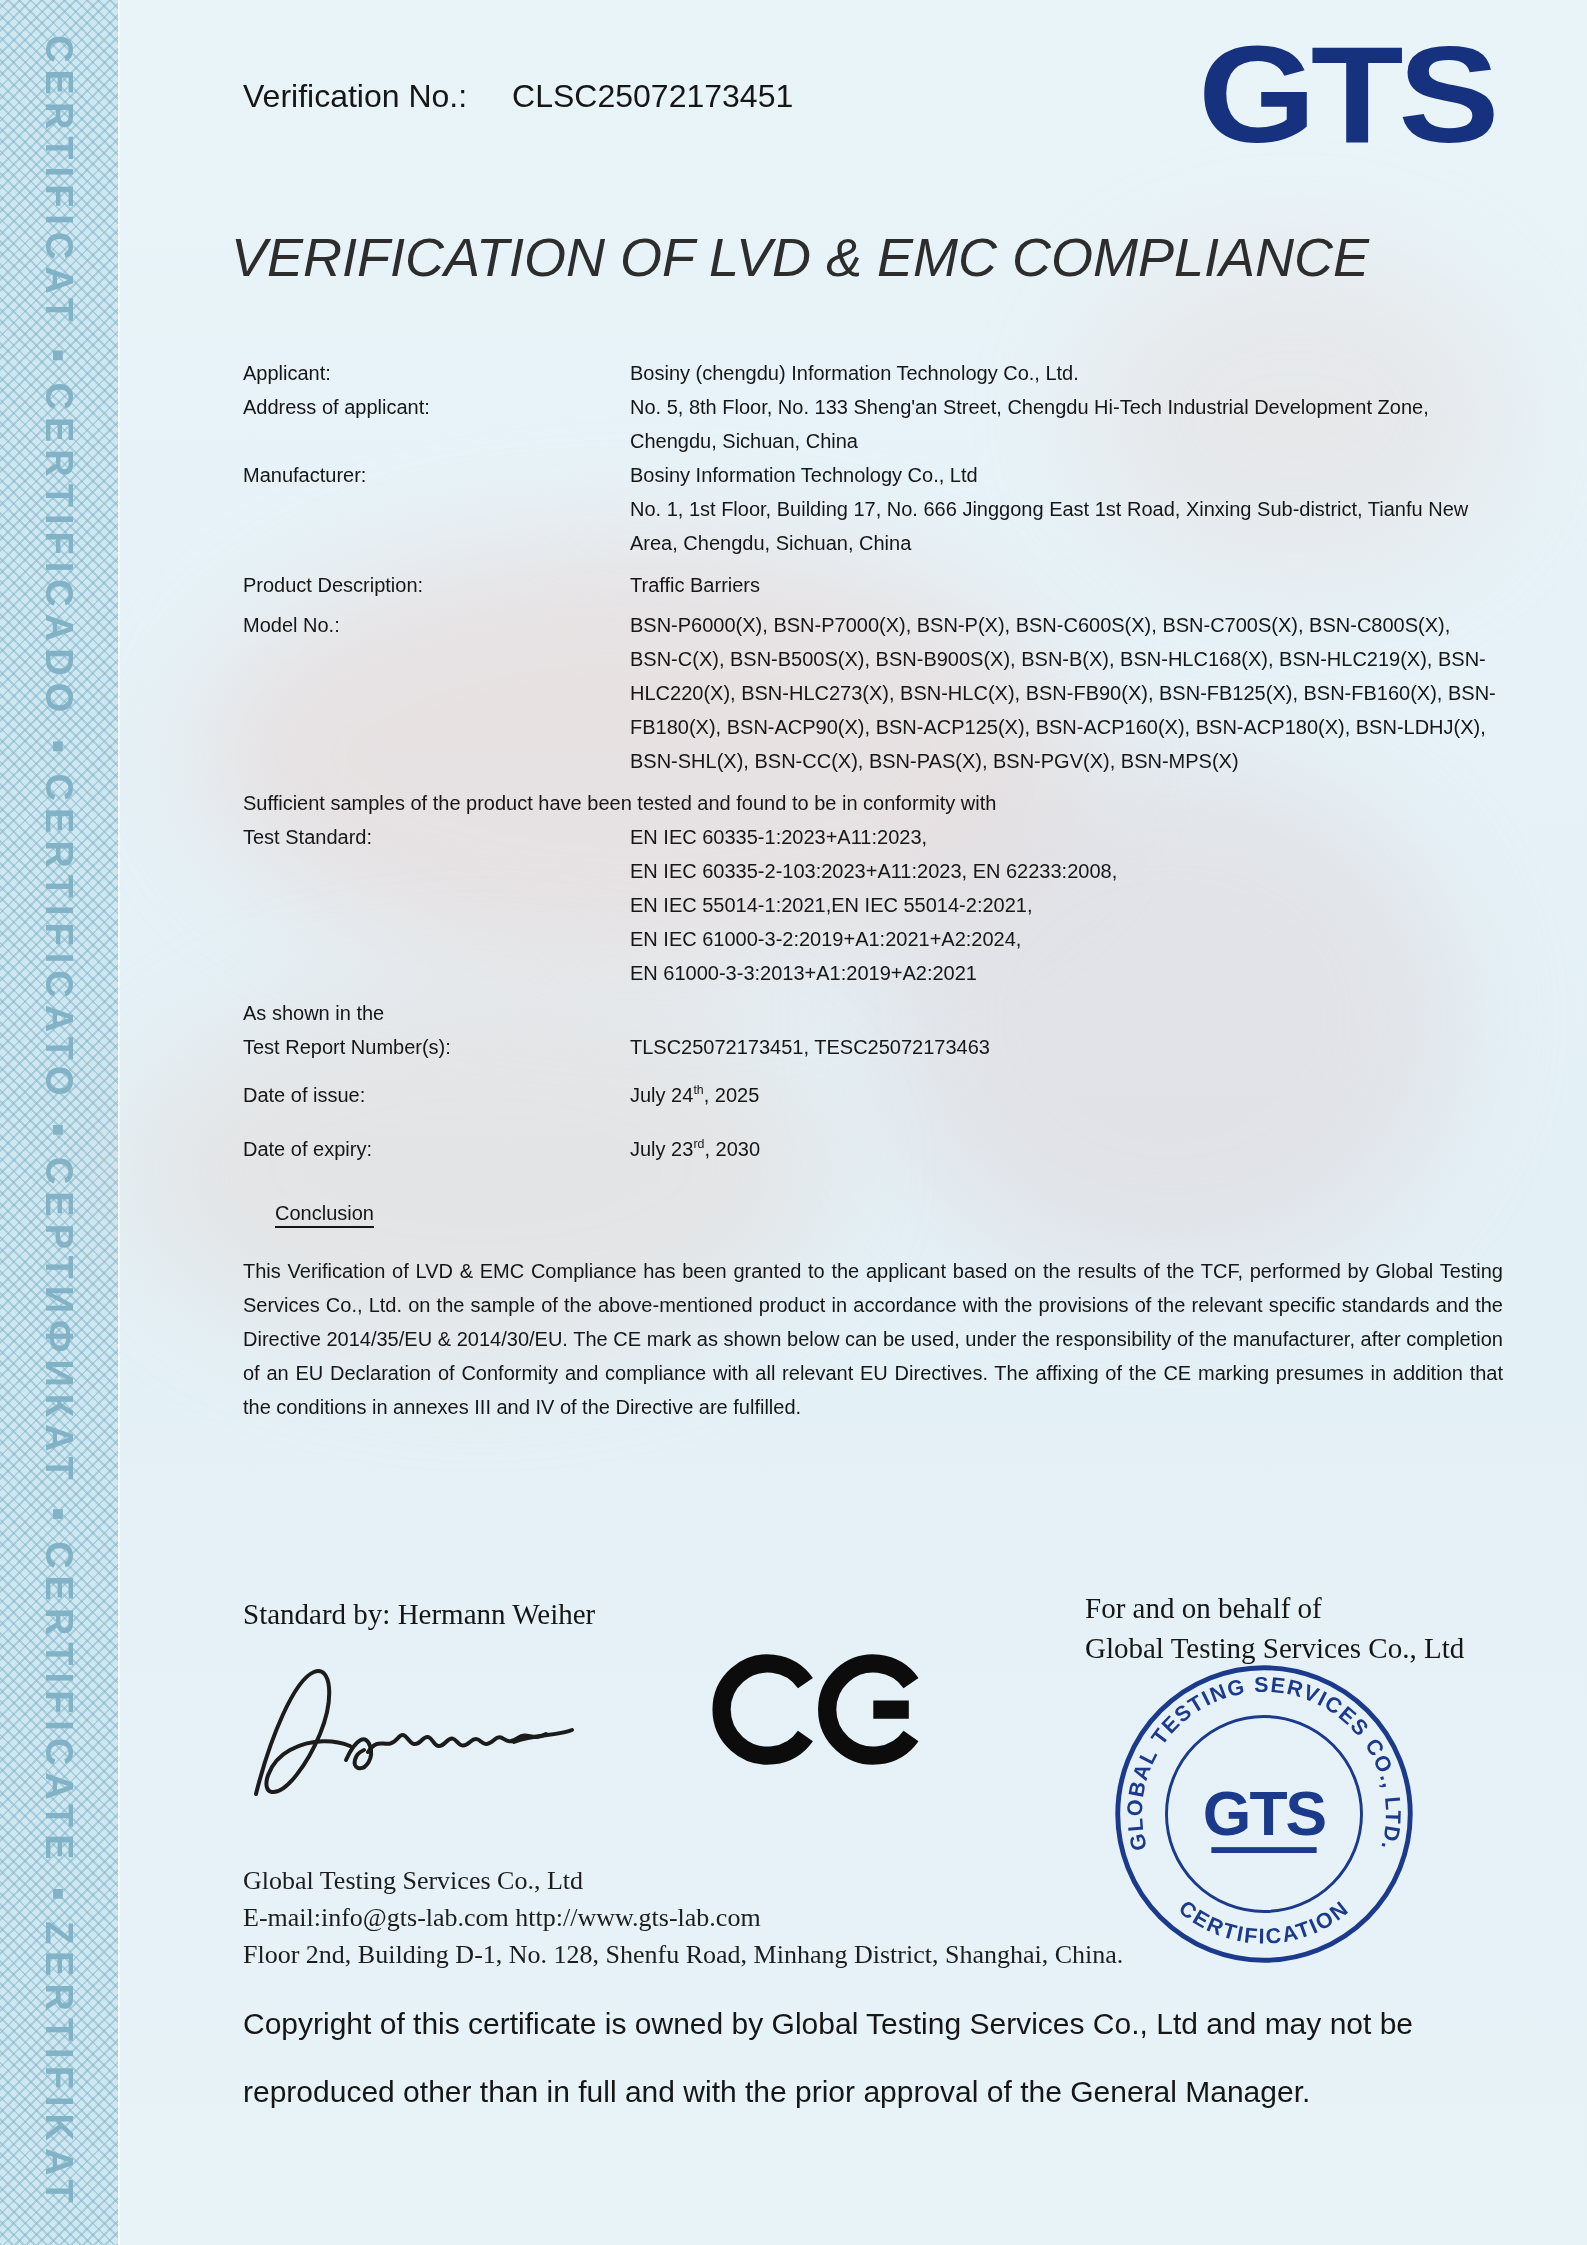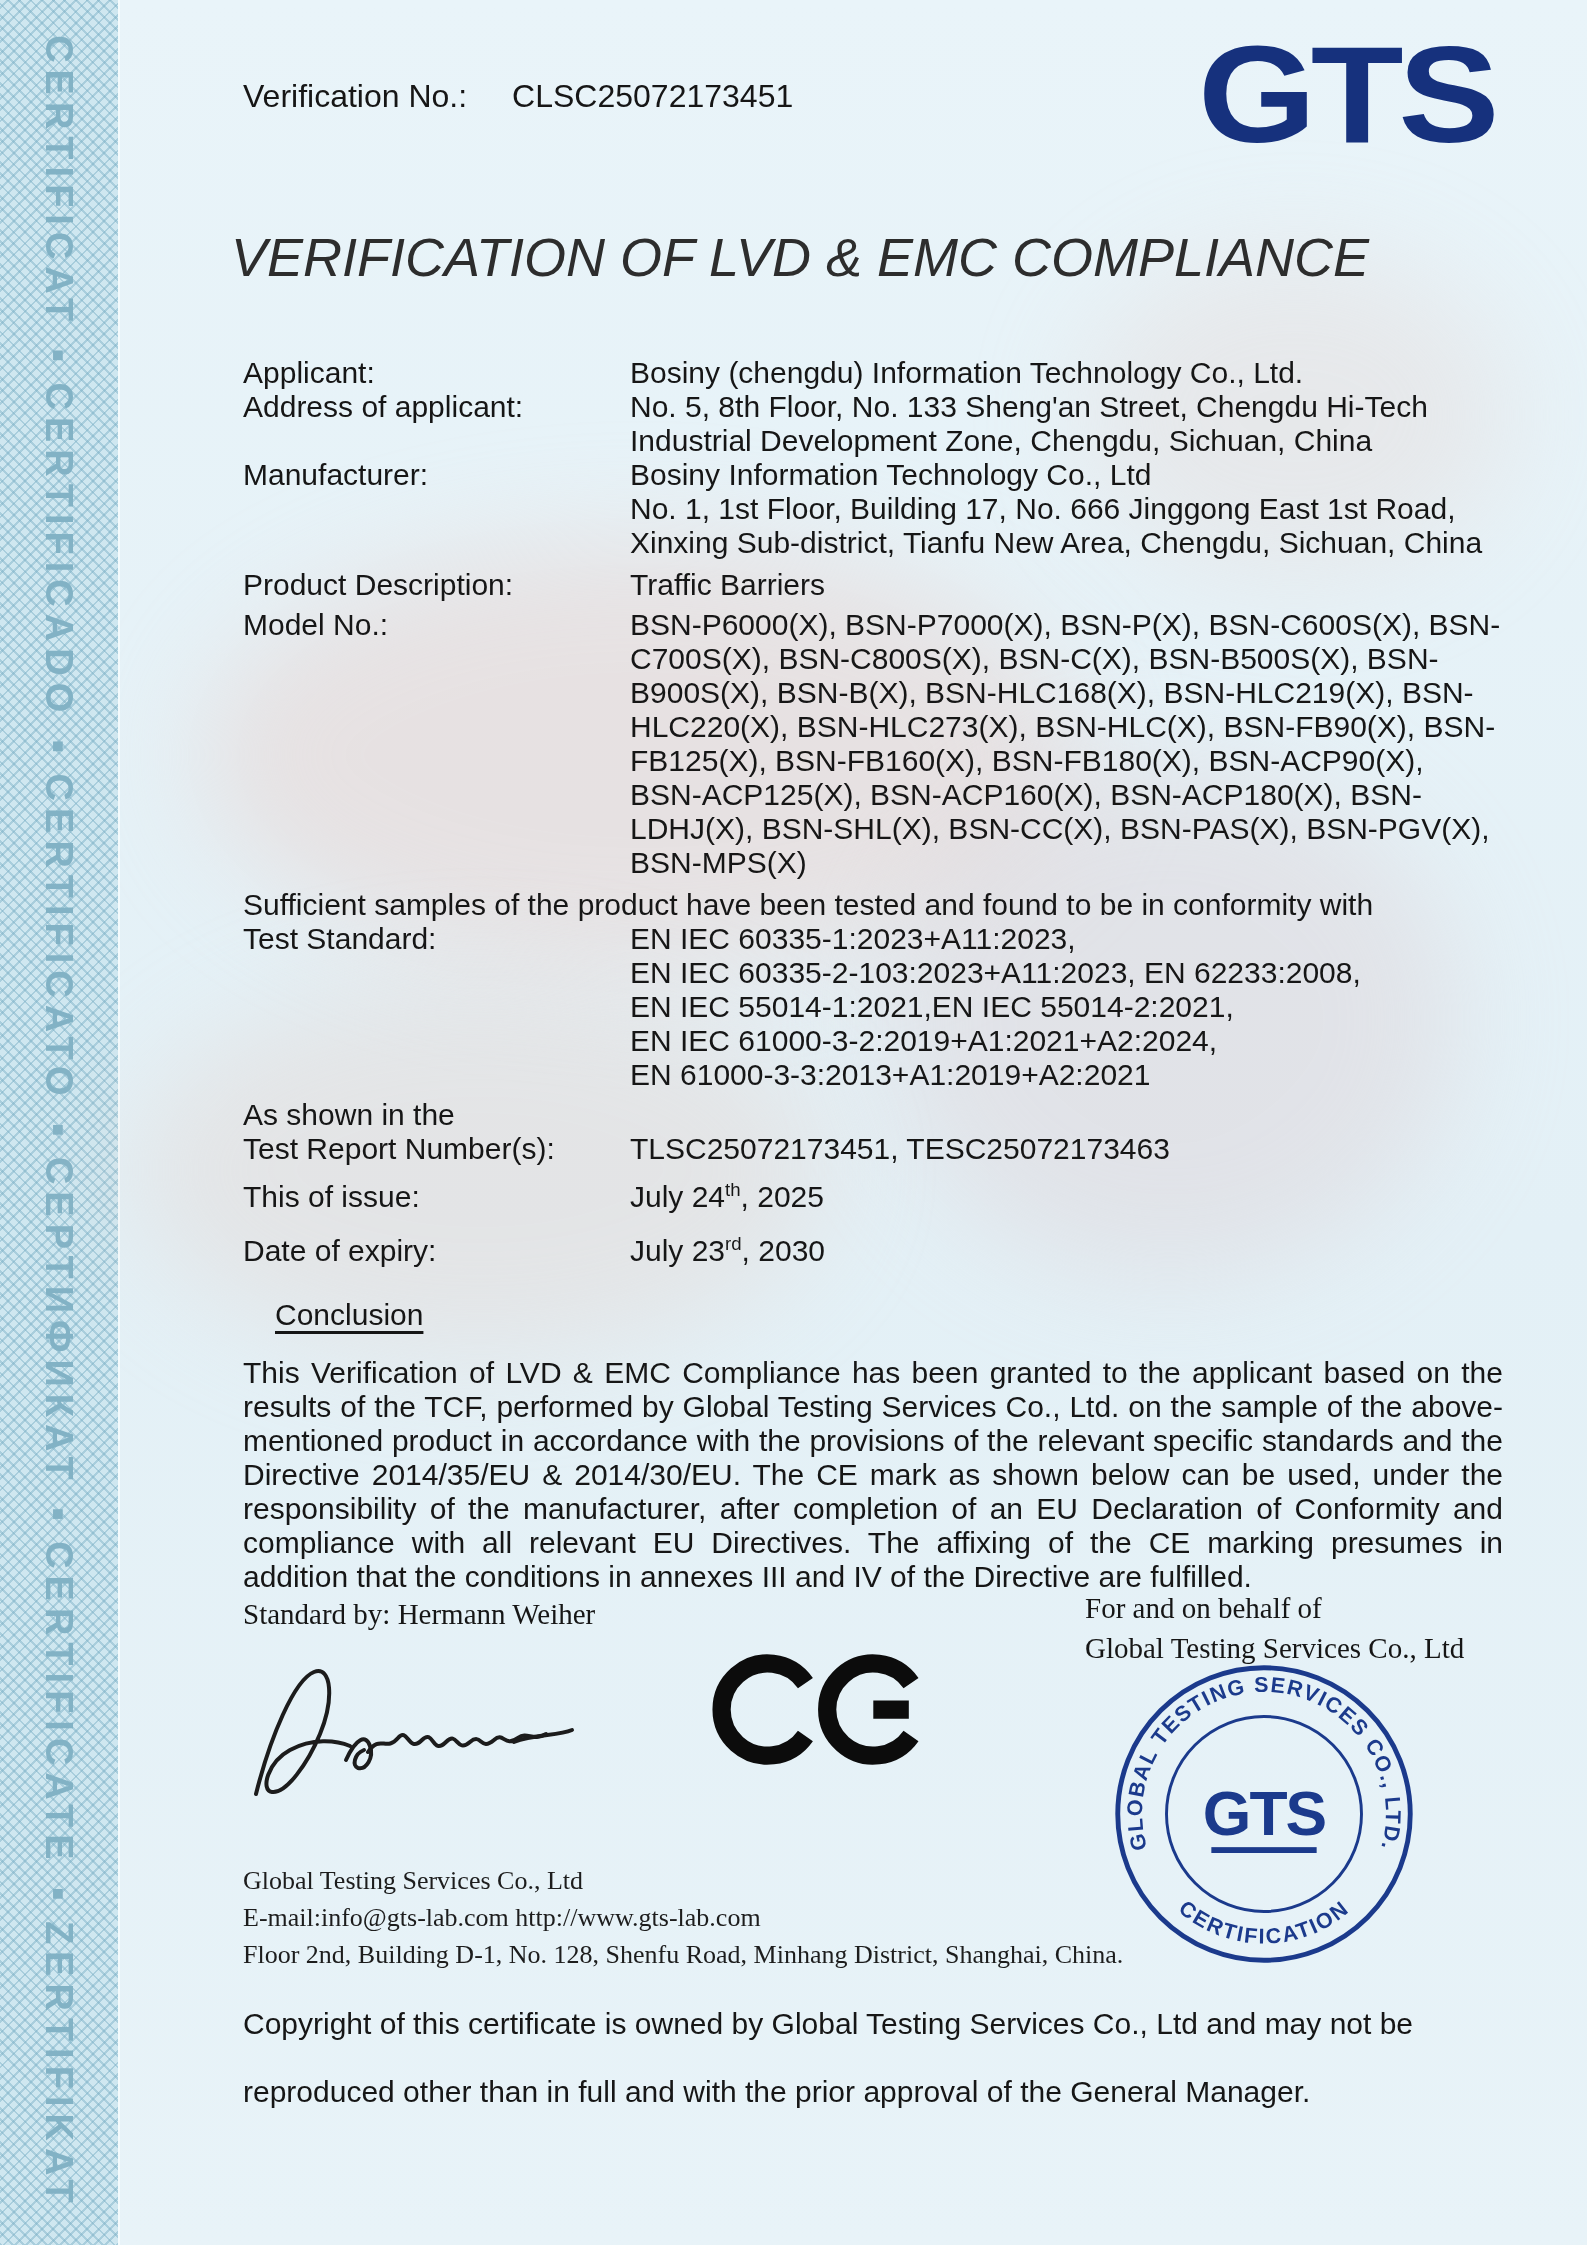--- a/index.html
+++ b/index.html
@@ -45,21 +45,21 @@
     font-size:142px;line-height:1;font-weight:bold;
     color:#16317d;letter-spacing:-5px;
     transform:scale(1.07,.97);transform-origin:left top;
   }
   .title{
     position:absolute;left:160px;top:226px;width:1280px;
     text-align:center;font-size:54px;font-weight:normal;font-style:italic;
     color:#2d2d2d;margin:0;
   }
   
-  .fields{position:absolute;left:243px;top:356px;width:1260px;font-size:30px;line-height:34px;}
+  .fields{position:absolute;left:243px;top:356px;width:1260px;font-size:20px;line-height:34px;}
   .frow{display:flex;}
   .frow .lbl{flex:0 0 352px;}
   .frow .val{flex:1;white-space:pre-line;margin-left:35px;}
   .fullrow{width:100%;}
   .mt6{margin-top:6px}.mt8{margin-top:8px}.mt14{margin-top:14px}
   .mt20{margin-top:20px}
   .conclusion-h{margin-top:30px;text-decoration:underline;text-underline-offset:6px;margin-left:32px;}
   .para{margin-top:24px;text-align:justify;}
   .ord{vertical-align:super;font-size:62%;line-height:0;}
   
@@ -146,21 +146,21 @@
     </div>
 
     <div class="fullrow mt6">As shown in the</div>
 
     <div class="frow">
       <div class="lbl">Test Report Number(s):</div>
       <div class="val">TLSC25072173451, TESC25072173463</div>
     </div>
 
     <div class="frow mt14">
-      <div class="lbl">This of issue:</div>
+      <div class="lbl">Date of issue:</div>
       <div class="val"><span>July 24</span><span class="ord">th</span><span>, 2025</span></div>
     </div>
 
     <div class="frow mt20">
       <div class="lbl">Date of expiry:</div>
       <div class="val"><span>July 23</span><span class="ord">rd</span><span>, 2030</span></div>
     </div>
 
     <div class="fullrow conclusion-h">Conclusion</div>
 

